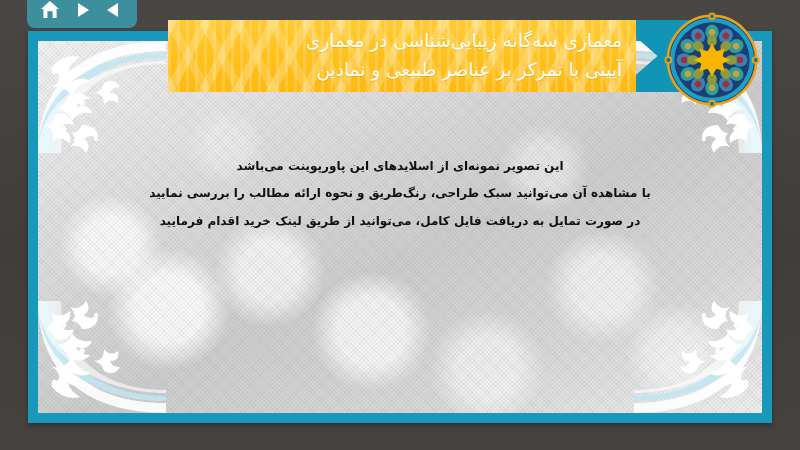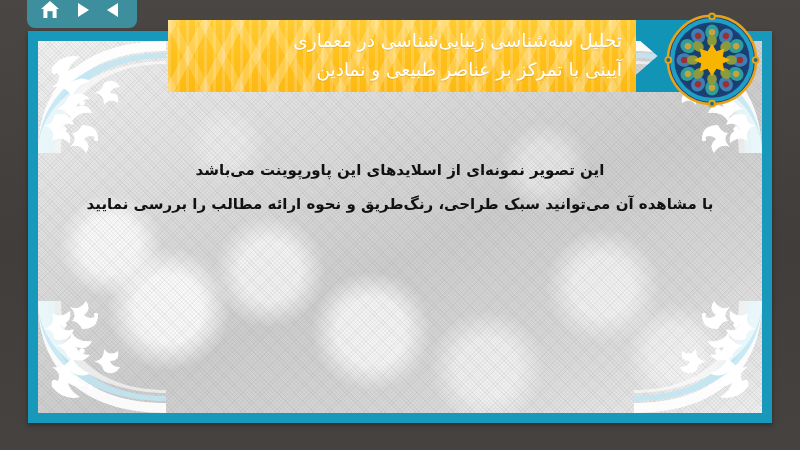--- a/index.html
+++ b/index.html
@@ -170,21 +170,21 @@
     left: 10px;
     right: 10px;
     top: 112px;
     z-index: 20;
     direction: rtl;
     text-align: center;
     padding: 0 26px;
   }
   .body-line {
     color: #111111;
-    font-size: 15px;
+    font-size: 12px;
     line-height: 2.28;
     white-space: nowrap;
     font-weight: 600;
   }
 </style>
 </head>
 <body>
 
 <div id="stage">
 
@@ -284,29 +284,30 @@
             <path d="M44 84 q16 0 16 14 q-8-6-14 0 q8 6 2 14 q-6-10-16-6 q8-8 2-14 q6 0 10-8z"></path>
             <circle cx="58" cy="98" r="2.2"></circle>
             <path d="M66 42 q10-6 16 4 q-8 0-10 6 q10 0 8 10 q-8-6-14 2 q0-12-10-12 q8-2 10-10z"></path>
           </g>
         </svg>
       </div>
 
       <div class="body-text">
         <div class="body-line">این تصویر نمونه‌ای از اسلایدهای این پاورپوینت می‌باشد</div>
         <div class="body-line">با مشاهده آن می‌توانید سبک طراحی، رنگ‌طریق و نحوه ارائه مطالب را بررسی نمایید</div>
+        <div class="body-line">در صورت تمایل به دریافت فایل کامل، می‌توانید از طریق لینک خرید اقدام فرمایید</div>
       </div>
 
     </div>
   </div>
 
   <div class="ribbon">
     <div class="ribbon-point"></div>
     <div class="ribbon-body">
-      <div class="ribbon-line">تحلیل سه‌شناسی زیبایی‌شناسی در معماری</div>
+      <div class="ribbon-line">معماری سه‌گانه زیبایی‌شناسی در معماری</div>
       <div class="ribbon-line">آیینی با تمرکز بر عناصر طبیعی و نمادین</div>
     </div>
   </div>
 
   <div class="medallion">
     <svg viewBox="0 0 100 100">
       <defs>
         <clipPath id="mclip">
             <circle cx="50" cy="50" r="46"></circle>
           </clipPath>

